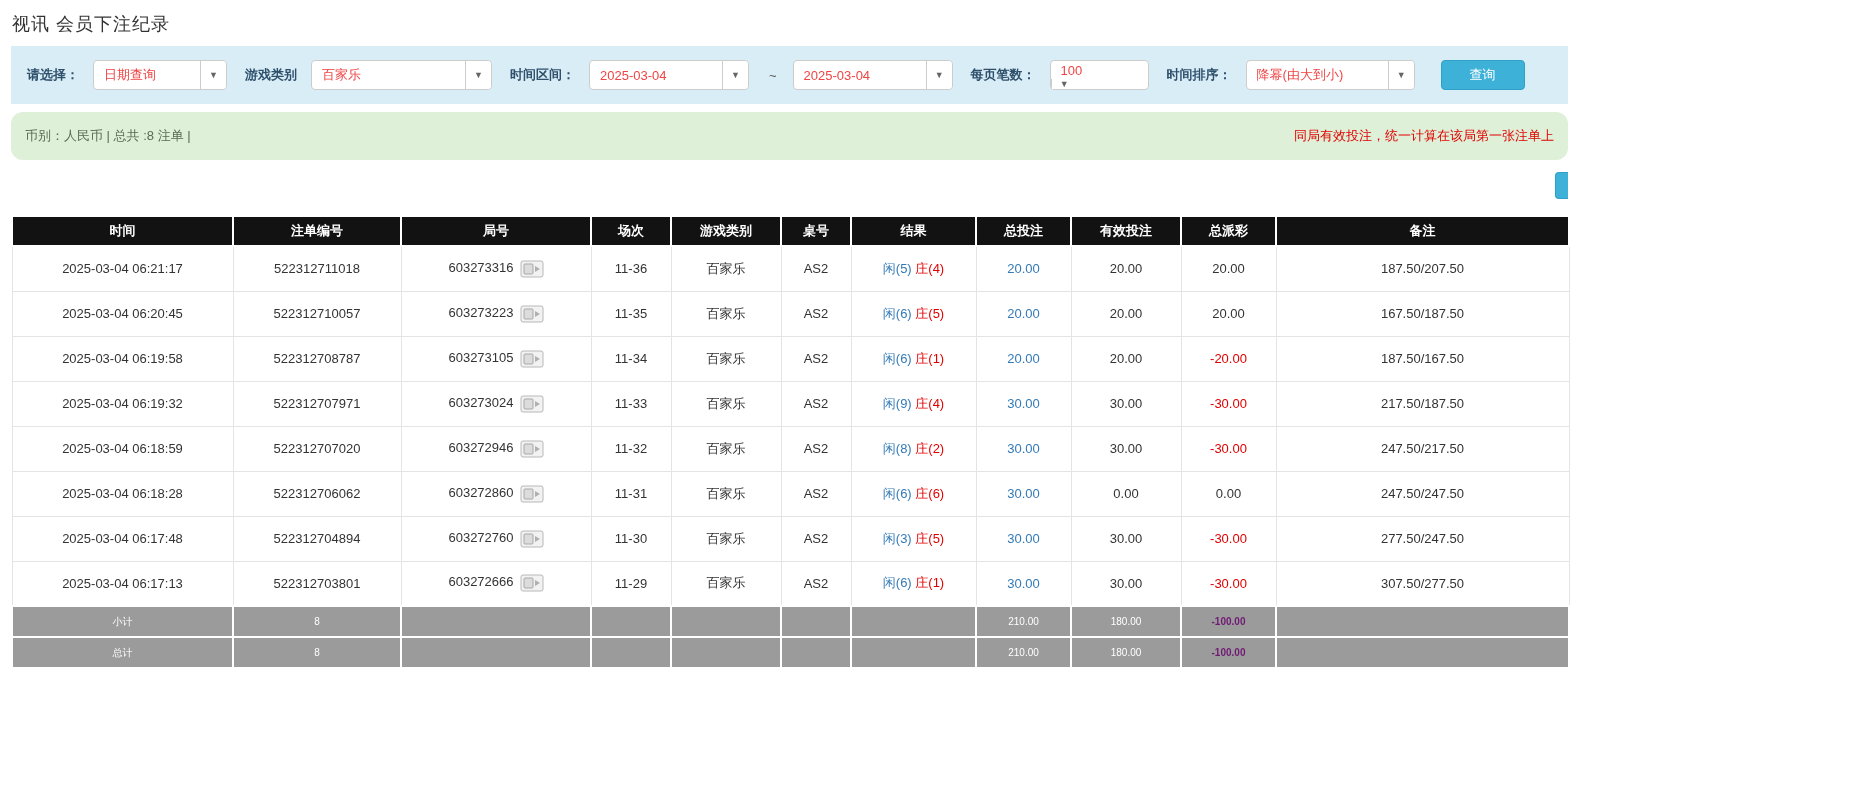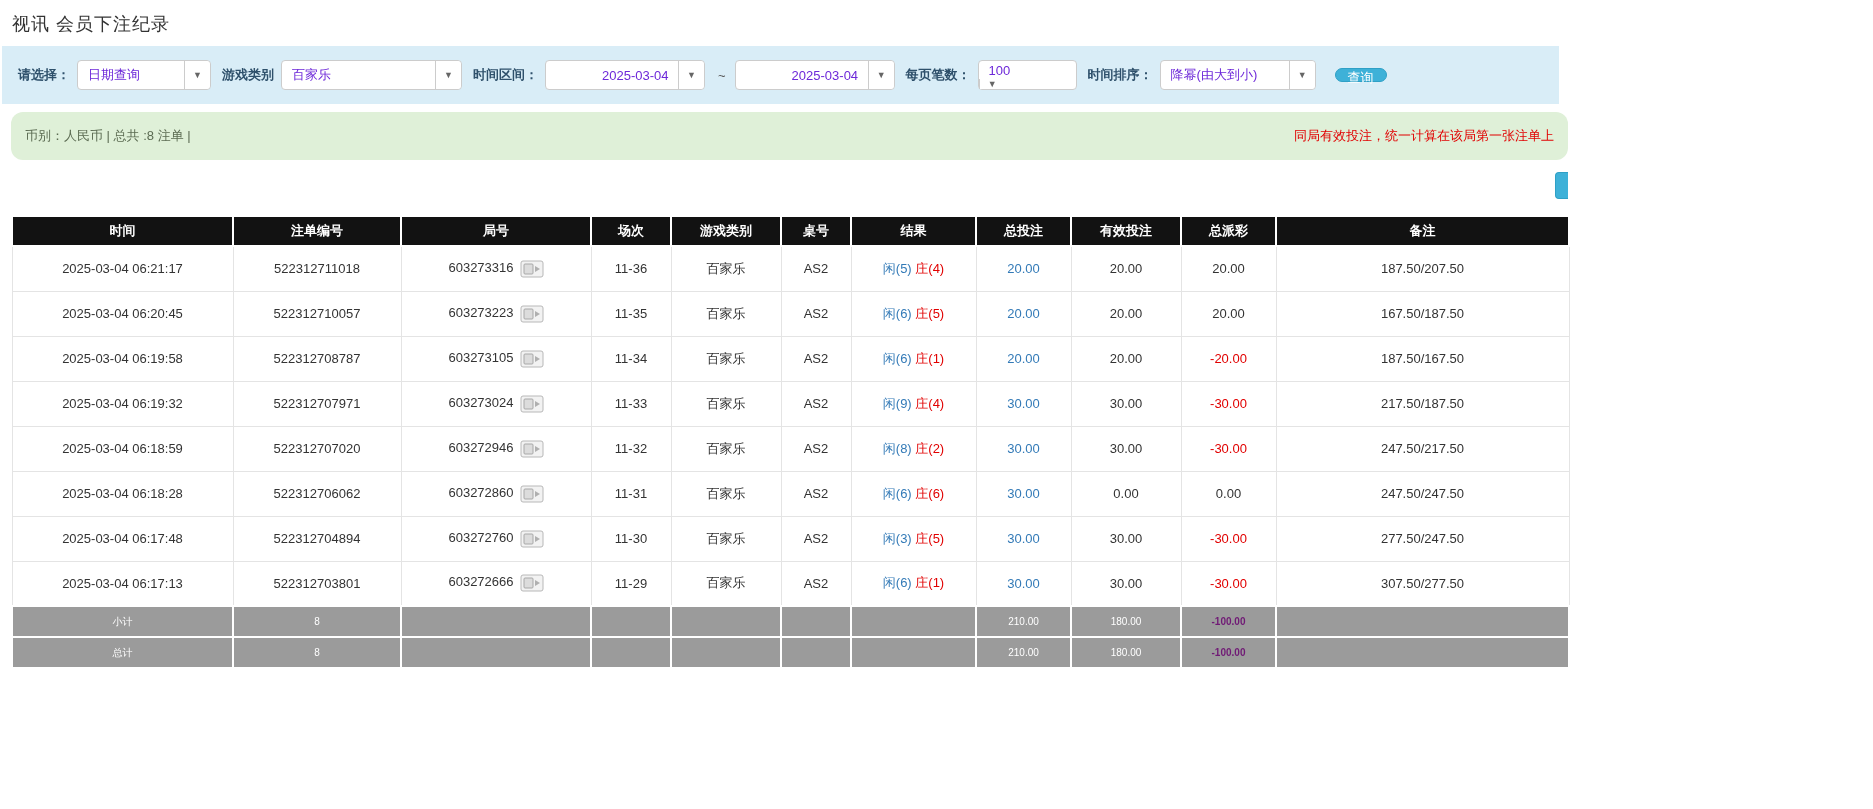--- a/index.html
+++ b/index.html
@@ -11,45 +11,45 @@
   }
   .content { width:1568px; position:relative; }
 
   .page-title {
     font-size:18px; font-weight:400; color:#333;
     padding:12px 0 10px 12px; letter-spacing:1px;
   }
 
   
   .filter-bar {
-    margin-left:2px; width:1557px; height:58px;
+    margin-left:11px; width:1557px; height:58px;
     background:var(--filter_bg,#d9edf7);
-    display:flex; align-items:center; padding:0 16px; gap:7px;
+    display:flex; align-items:center; padding:0 16px; gap:14px;
   }
   .flabel { font-size:13px; font-weight:bold; color:#2e506b; white-space:nowrap; }
   .select {
     display:flex; height:30px; background:#fff;
     border:1px solid #ccc; border-radius:4px; align-items:stretch;
     cursor:pointer; margin-right:4px;
   }
   .select .val {
-    flex:1; padding:0 10px; font-size:13px; color:#6d28d9;
+    flex:1; padding:0 10px; font-size:13px; color:#ef4444;
     display:flex; align-items:center; white-space:nowrap; overflow:hidden;
   }
   .select .caret-box {
     width:26px; border-left:1px solid #ccc;
     display:flex; align-items:center; justify-content:center;
     color:#666; font-size:9px; background:#fff; border-radius:0 4px 4px 0;
   }
-  .w134{width:134px;} .w181{width:181px;} .w160{width:160px;padding-left:46px;} .w99{width:99px;flex-direction:column;} .w169{width:156px;}
+  .w134{width:134px;} .w181{width:181px;} .w160{width:160px;} .w99{width:99px;flex-direction:column;} .w169{width:169px;}
   .tilde { font-size:13px; color:#555; margin:0 2px; }
   .query-btn {
-    height:14px; padding:0 12px; margin-left:8px;
+    height:30px; padding:0 28px; margin-left:8px;
     background:var(--accent,#3eb1d8); border:1px solid #2fa0c6;
-    color:#fff; font-size:13px; border-radius:12px; cursor:pointer;
+    color:#fff; font-size:13px; border-radius:4px; cursor:pointer;
   }
 
   
   .info-bar {
     margin:8px 0 0 11px; width:1557px; height:48px;
     background:var(--info_bg,#dff0d8);
     display:flex; align-items:center; justify-content:space-between;
     padding:0 14px; border-radius:12px;
   }
   .info-left { font-size:13px; color:#5b6b52; }

